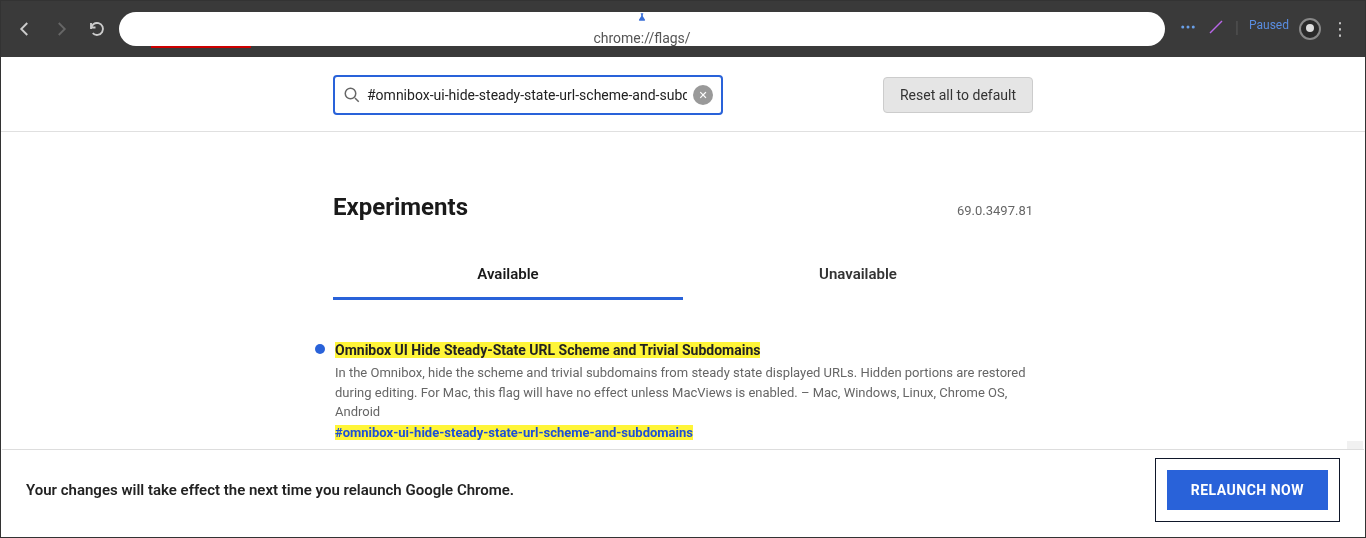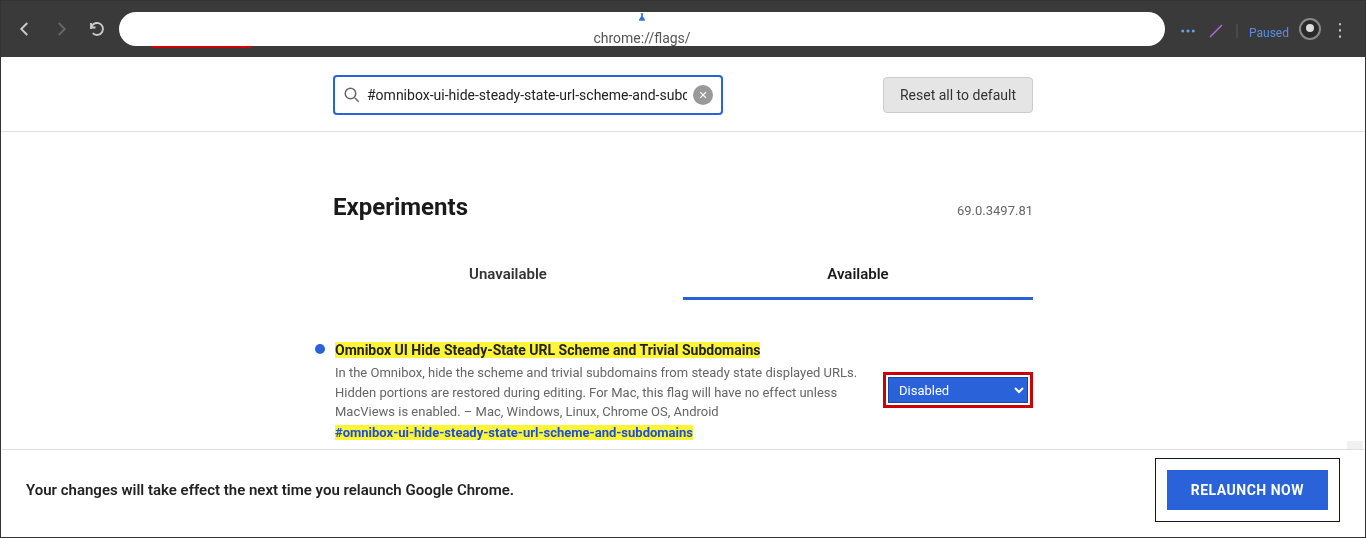--- a/index.html
+++ b/index.html
@@ -5,21 +5,21 @@
 * { margin: 0; padding: 0; box-sizing: border-box; font-family: -apple-system, BlinkMacSystemFont, "Segoe UI", Roboto, Arial, sans-serif; }
 body { background: #fff; width: 1366px; height: 538px; overflow: hidden; position: relative; border: 1px solid #333; }
 
 
 .browser-bar { background: #3a3a3a; height: 56px; display: flex; align-items: center; padding: 0 10px; gap: 8px; }
 .nav-btn { width: 28px; height: 28px; display: flex; align-items: center; justify-content: center; color: #aaa; cursor: pointer; }
 .nav-btn.disabled { color: #666; }
 .address-bar { flex: 1; background: #fff; border-radius: 20px; height: 34px; display: flex; align-items: center; padding: 0 14px; gap: 8px; }
 .site-icon { width: 16px; height: 16px; }
 .url-text { color: #555; font-size: 14px; }
-.browser-right { display: flex; align-items: flex-end; gap: 10px; padding: 0 6px; }
+.browser-right { display: flex; align-items: flex-start; gap: 10px; padding: 0 6px; }
 .paused-txt { color: #5a8de0; font-size: 12px; }
 .avatar-circle { width: 22px; height: 22px; border-radius: 50%; background: #2a2a2a; border: 2px solid #888; position: relative; }
 .avatar-circle::after { content: ""; position: absolute; width: 8px; height: 8px; background: #ddd; border-radius: 50%; top: 4px; left: 5px; }
 .menu-dots { color: #ccc; font-size: 18px; cursor: pointer; }
 
 
 .content { background: #fff; height: 384px; overflow-y: auto; position: relative; }
 .content-inner { width: 700px; margin: 0 auto; padding-top: 18px; }
 
 .search-row { display: flex; justify-content: space-between; align-items: center; margin-bottom: 0px; }
@@ -120,37 +120,30 @@
       <button class="reset-btn">Reset all to default</button>
     </div>
   </div>
   <div class="divider"></div>
   <div class="content-inner">
     <div class="heading-row">
       <div class="heading">Experiments</div>
       <div class="version">69.0.3497.81</div>
     </div>
     <div class="tabs">
+      <div class="tab active">Available</div>
       <div class="tab">Unavailable</div>
-      <div class="tab active">Available</div>
     </div>
 
     <div class="flag-item">
       <div class="flag-dot"></div>
       <div class="flag-body">
         <span class="flag-title">Omnibox UI Hide Steady-State URL Scheme and Trivial Subdomains</span>
         <div class="flag-desc">In the Omnibox, hide the scheme and trivial subdomains from steady state displayed URLs. Hidden portions are restored during editing. For Mac, this flag will have no effect unless MacViews is enabled. – Mac, Windows, Linux, Chrome OS, Android</div>
         <span class="flag-anchor">#omnibox-ui-hide-steady-state-url-scheme-and-subdomains</span>
-      </div>
-      <div class="flag-right">
-        <div class="flag-select-wrap">
-          <select class="flag-select">
-            <option>Disabled</option>
-          </select>
-        </div>
       </div>
     </div>
   </div>
 </div>
 
 <div class="bottom-bar">
   <div class="bottom-text">Your changes will take effect the next time you relaunch Google Chrome.</div>
   <div class="relaunch-wrap">
     <button class="relaunch-btn">RELAUNCH NOW</button>
   </div>

